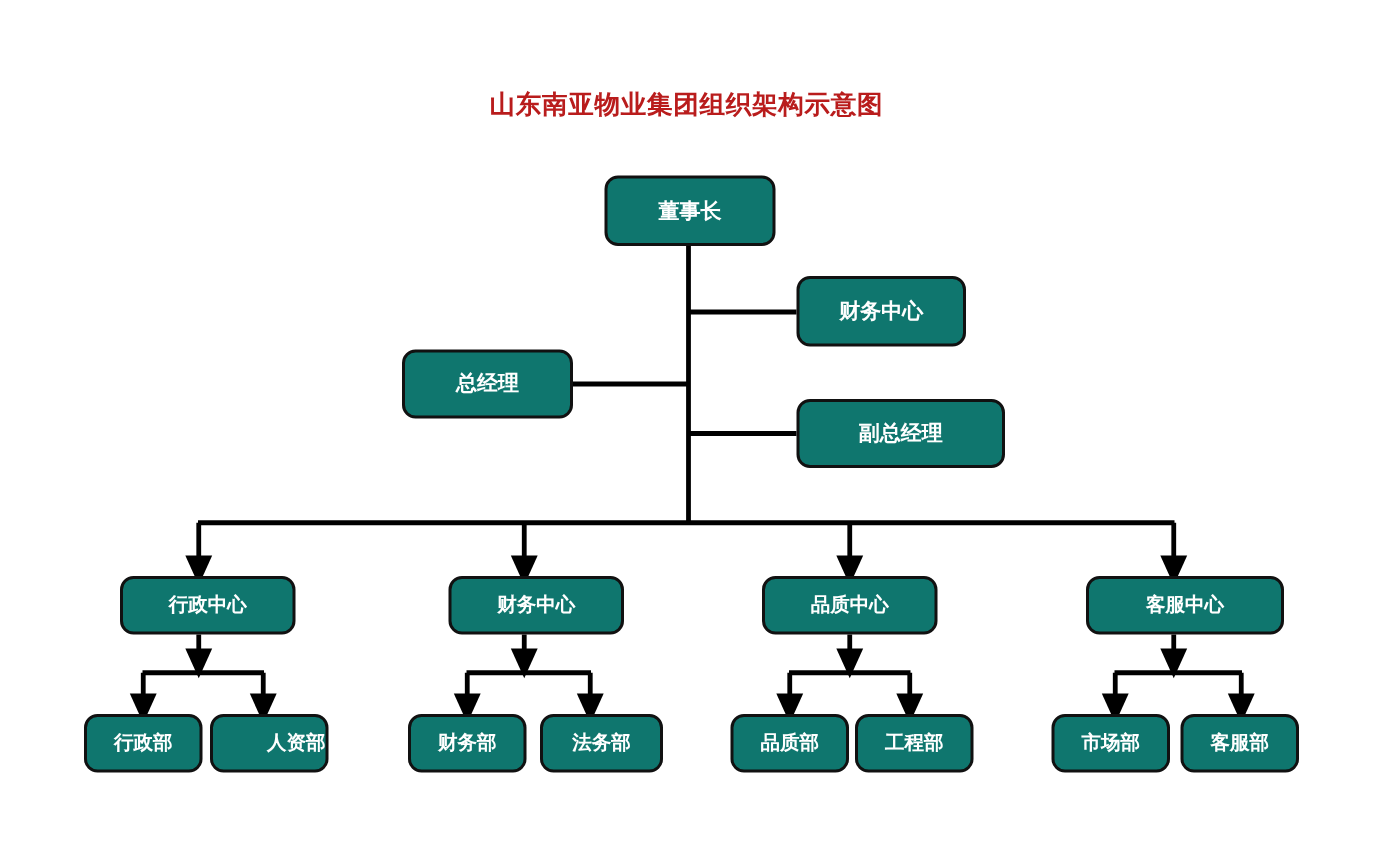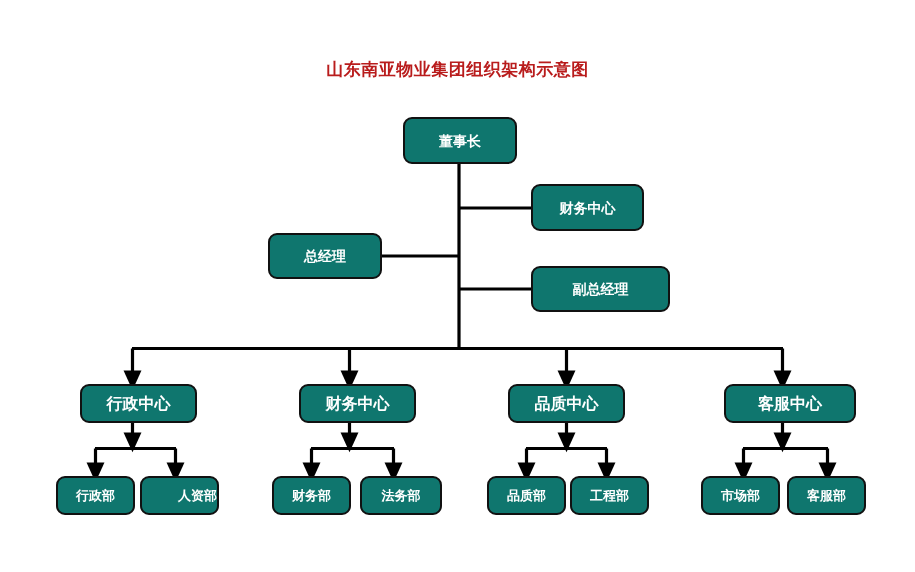--- a/index.html
+++ b/index.html
@@ -51,21 +51,21 @@
     font-weight: bold;
     display: flex;
     align-items: center;
     justify-content: center;
     text-align: center;
     line-height: 1;
     z-index: 5;
     font-family: "DejaVu Sans", "Liberation Sans", sans-serif;
   }
   .node-lvl-exec { font-size: 14px; }
-  .node-lvl-center { font-size: 16px; }
+  .node-lvl-center { font-size: 13px; }
   .node-lvl-dept { font-size: 13px; }
 </style>
 </head>
 <body>
 
 <div id="chart-root">
 
   <div id="chart-title">山东南亚物业集团组织架构示意图</div>
 
   <svg id="connector-layer" viewBox="0 0 915 572" width="915" height="572" xmlns="http://www.w3.org/2000/svg">

